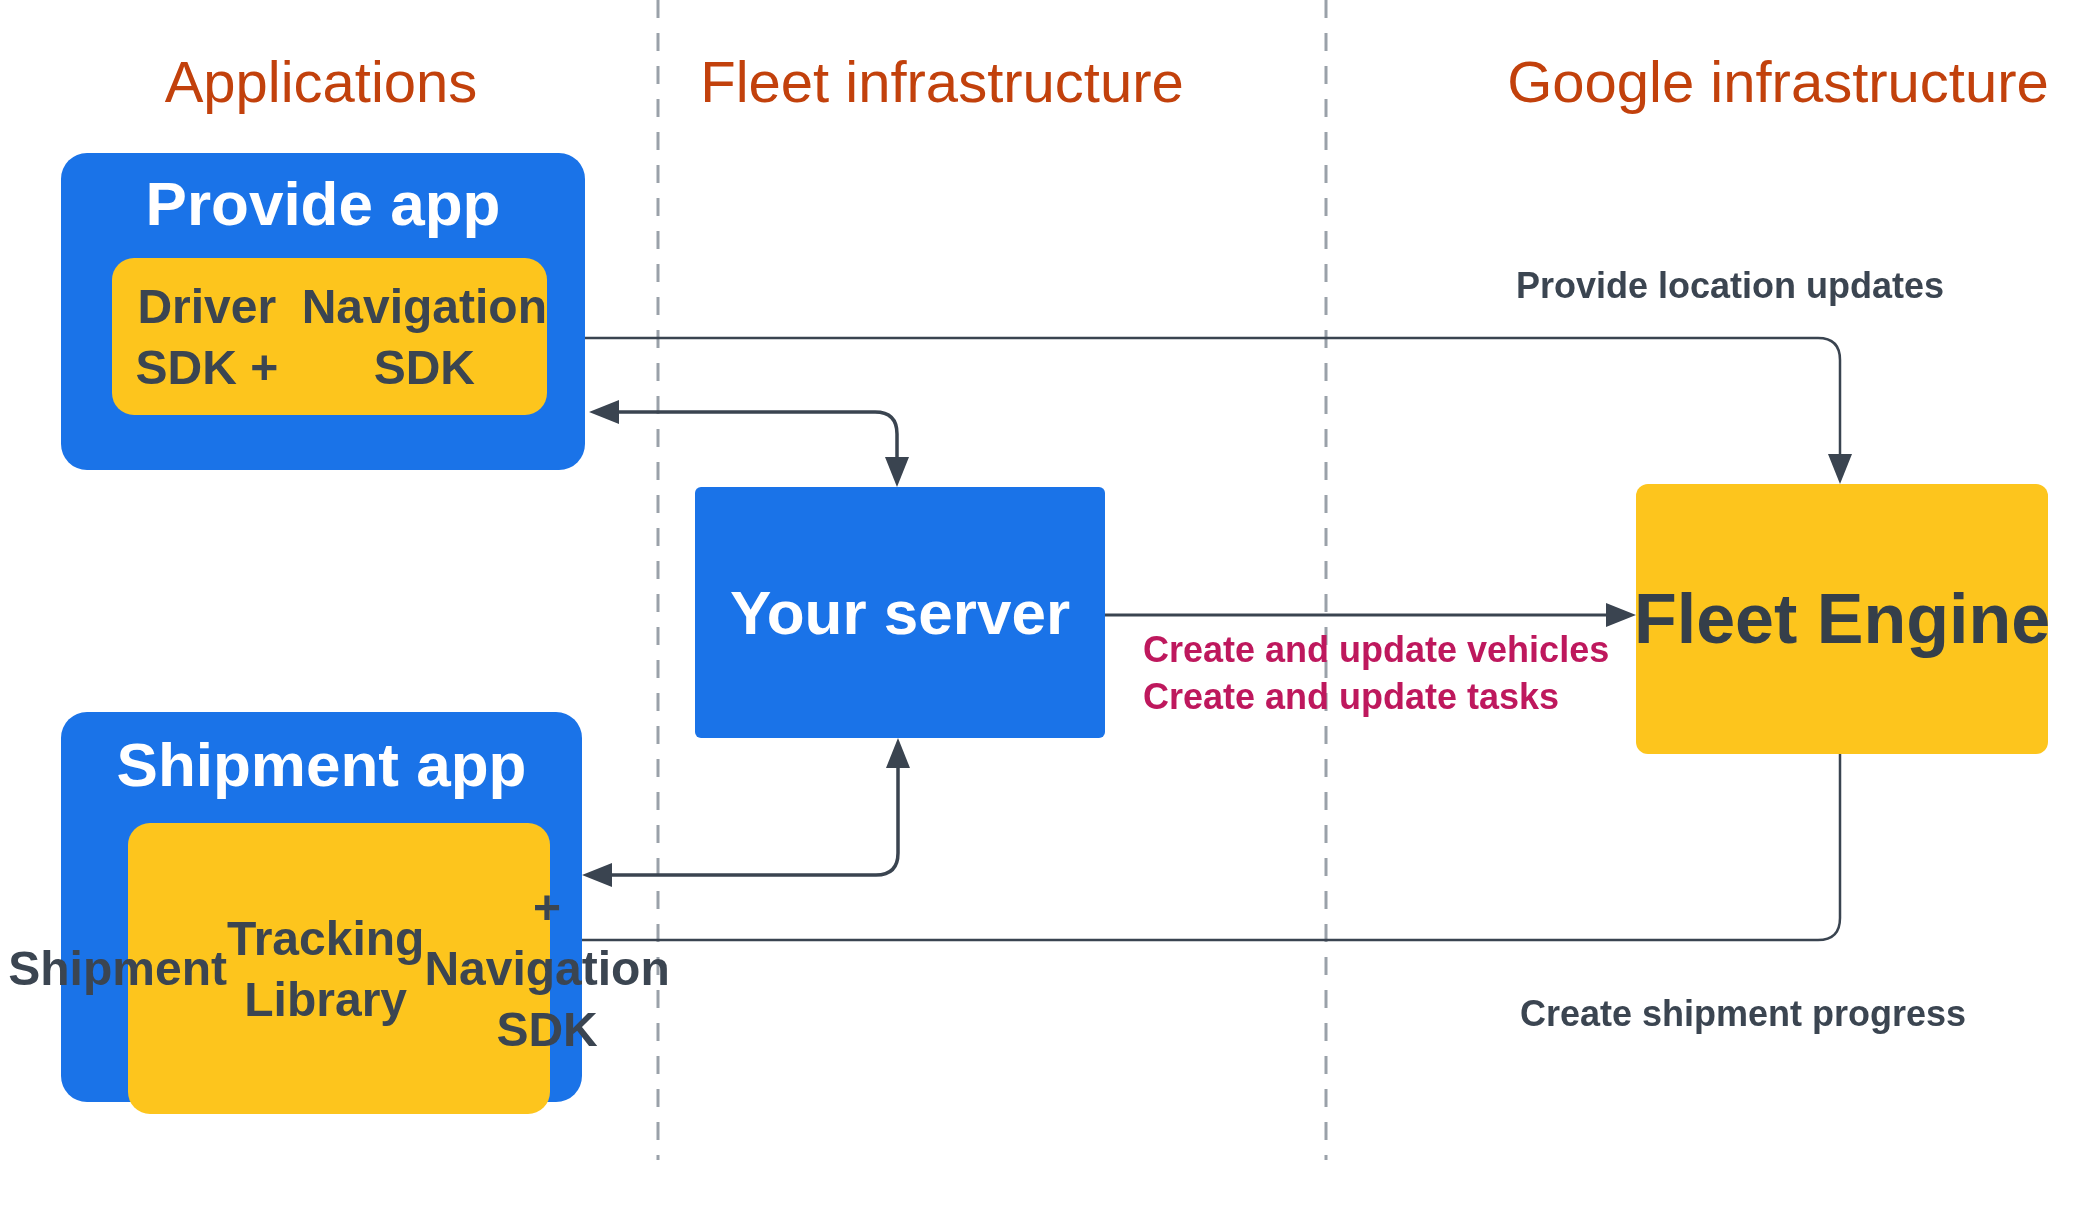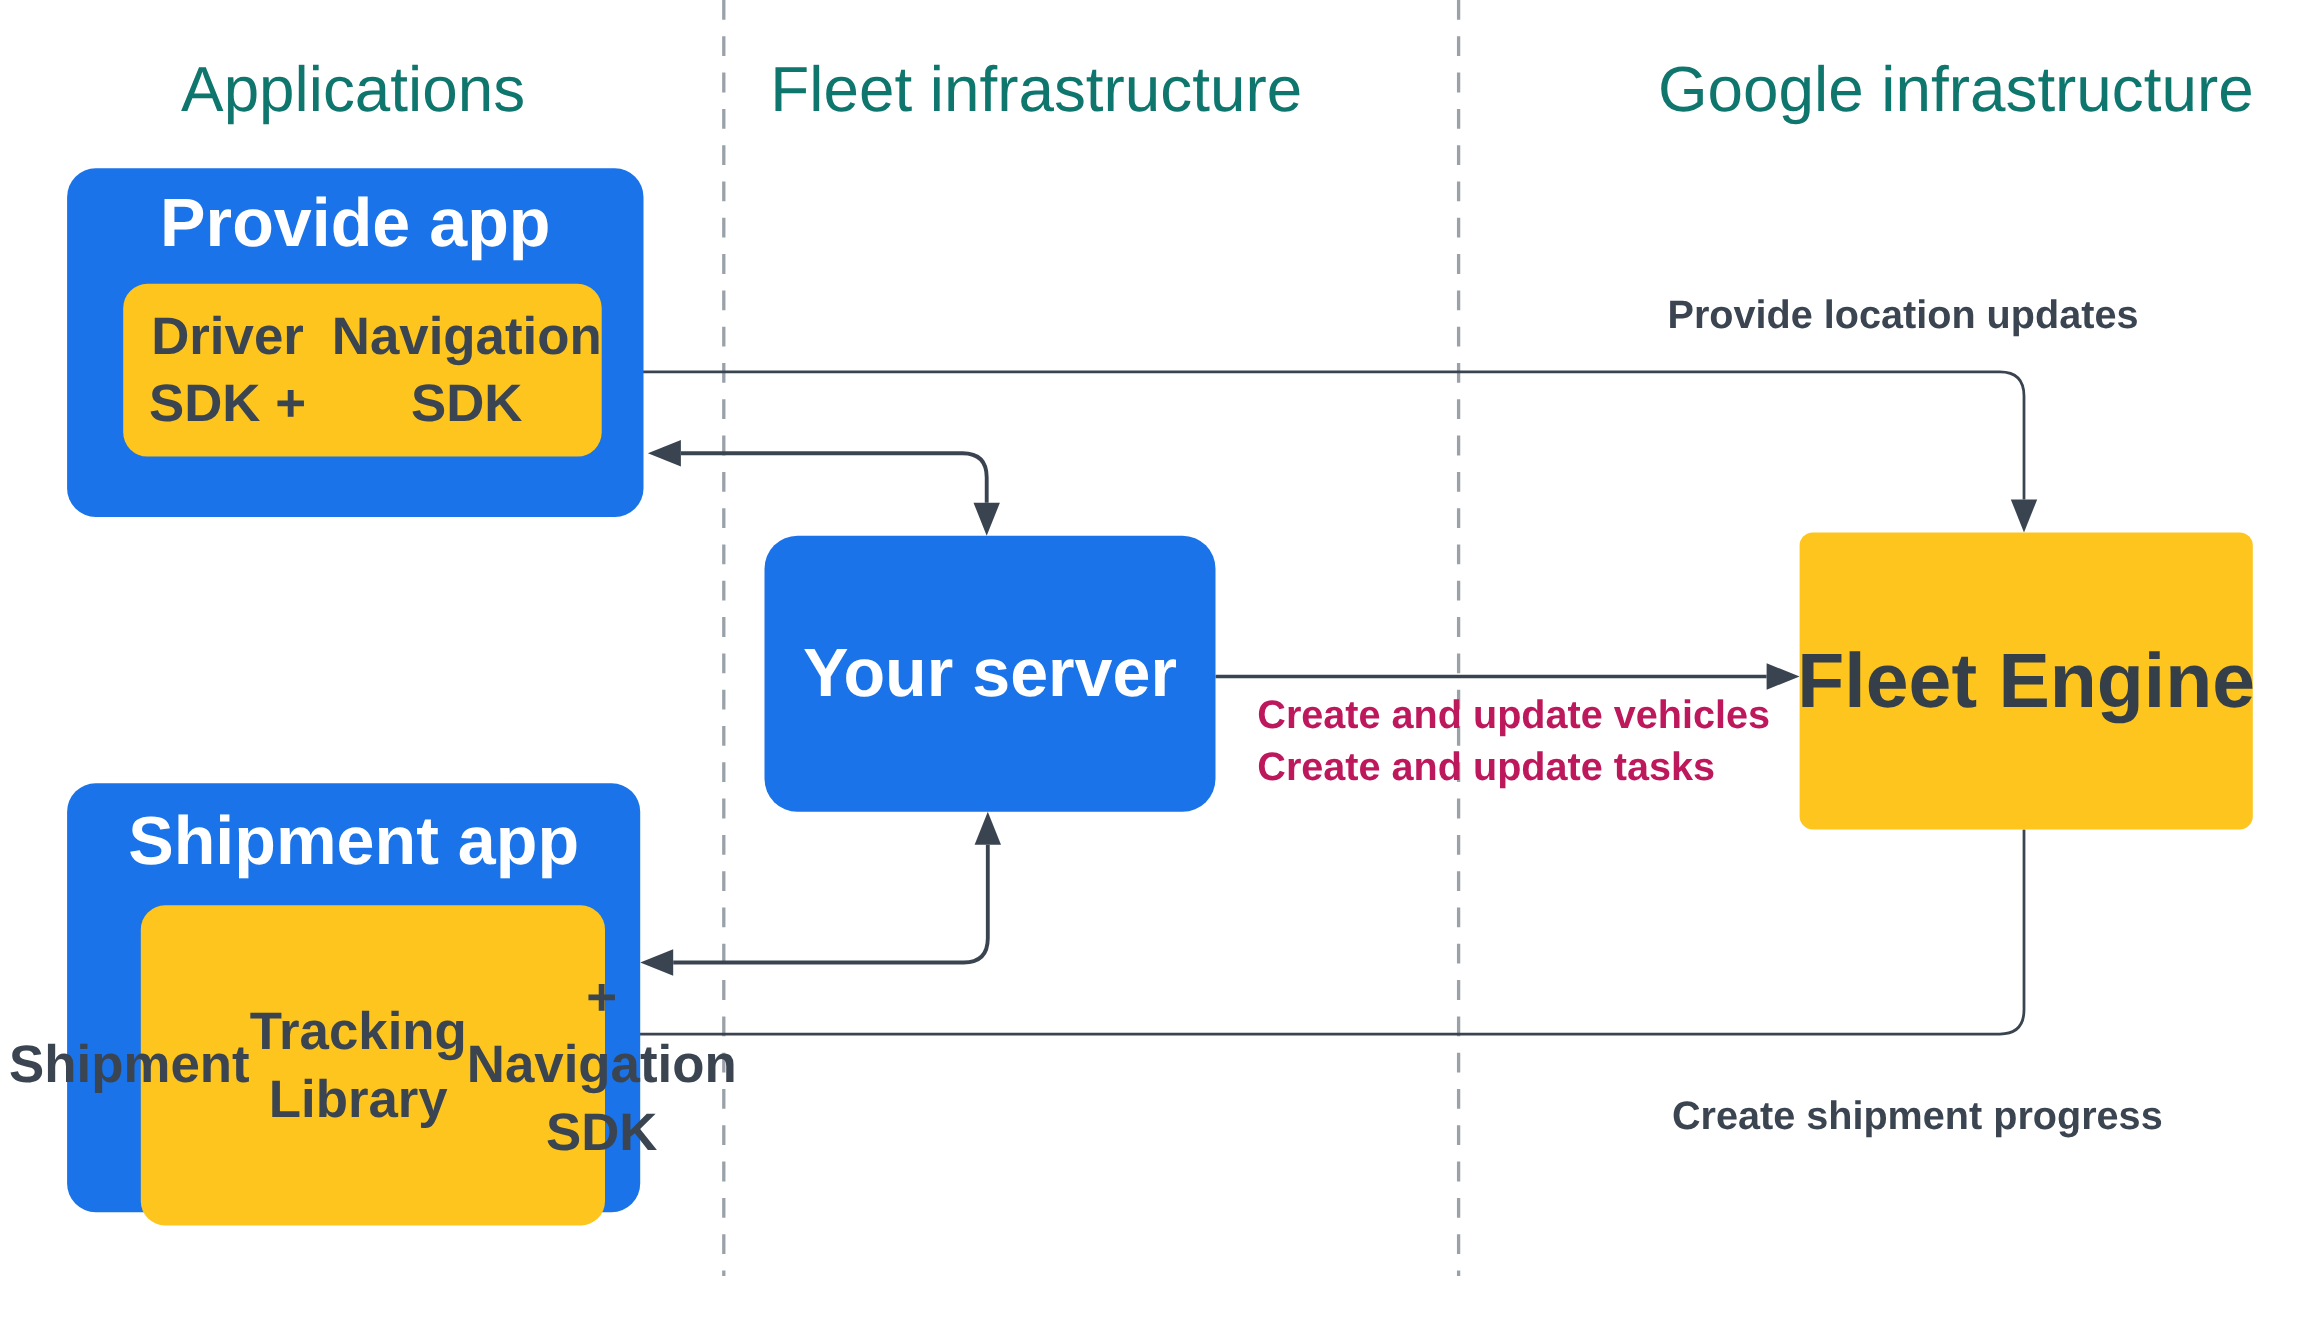--- a/index.html
+++ b/index.html
@@ -2,21 +2,21 @@
 <html><head>
 <meta charset="utf-8">
 <style>
   html,body{margin:0;padding:0;background:#ffffff;}
   #canvas{
     position:relative;width:2089px;height:1208px;overflow:hidden;background:#ffffff;
     font-family:"Liberation Sans", sans-serif;
   }
   .hdr{
     position:absolute;transform:translate(-50%,-50%);
-    font-size:58px;font-weight:400;color:#0f766e;white-space:nowrap;
+    font-size:58px;font-weight:400;color:#c2410c;white-space:nowrap;
   }
   #arrow-layer{position:absolute;left:0;top:0;width:2089px;height:1208px;}
   .node{position:absolute;box-sizing:border-box;}
   .blue{background:#1a73e8;border-radius:26px;}
   .yellow{background:#fdc51d;border-radius:22px;}
   .blue-title{
     position:absolute;left:0;width:100%;text-align:center;
     color:#ffffff;font-weight:700;font-size:62px;line-height:62px;white-space:nowrap;
   }
   .sdk-box{
@@ -77,21 +77,21 @@
 
   <div class="node blue" style="left:61px;top:712px;width:521px;height:390px">
     <div class="blue-title" style="top:22px">Shipment app</div>
   </div>
   <div class="node yellow sdk-box" style="left:128px;top:823px;width:422px;height:291px">
     <div>Shipment</div>
     <div>Tracking Library</div>
     <div>+ Navigation SDK</div>
   </div>
 
-  <div class="node blue server-box" style="left:695px;top:487px;width:410px;height:251px;border-radius:30px">
+  <div class="node blue server-box" style="left:695px;top:487px;width:410px;height:251px;border-radius:6px">
     <span>Your server</span>
   </div>
 
   <div class="node yellow fe-box" style="left:1636px;top:484px;width:412px;height:270px;border-radius:12px">
     <span>Fleet Engine</span>
   </div>
 
   <div class="arrow-label" style="left:1730px;top:286px">Provide location updates</div>
   <div class="arrow-label-block" style="left:1143px;top:626px">
     <div>Create and update vehicles</div>

